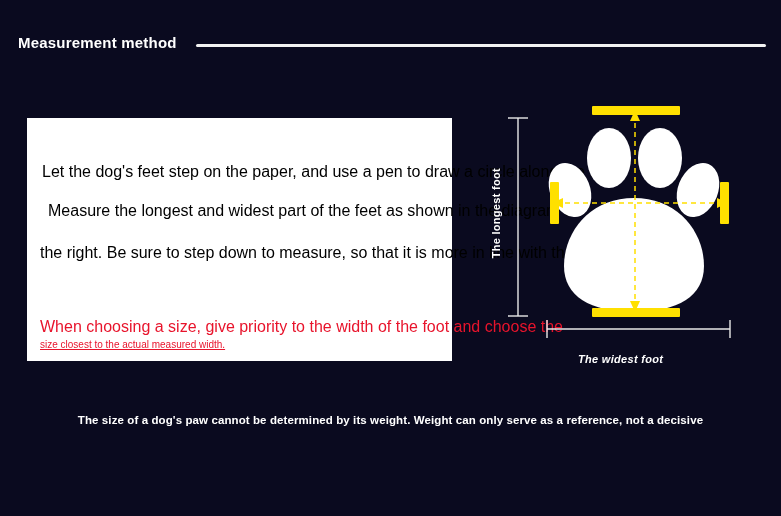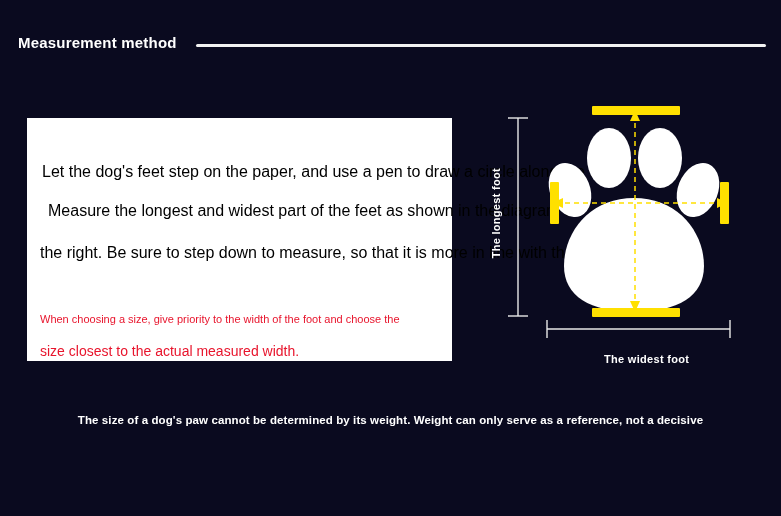--- a/index.html
+++ b/index.html
@@ -59,29 +59,30 @@
   }
   .line-1 { position: absolute; left: 42px; top: 147px; }
   .line-2 { position: absolute; left: 48px; top: 186px; }
   .line-3 { position: absolute; left: 40px; top: 228px; }
   .line-4 { position: absolute; left: 45px; top: 267px; }
   .line-emph {
     position: absolute;
     left: 40px;
     top: 302px;
     color: #e8142c;
-    font-size: 11px;
+    font-size: 16px;
     font-weight: 500;
   }
   .line-emph-2 {
     position: absolute;
     left: 40px;
     top: 329px;
     color: #e8142c;
-    font-size: 14px;
+    font-size: 10px;
+    text-decoration: underline;
   }
 
   
   .diagram {
     position: absolute;
     left: 492px;
     top: 86px;
     width: 270px;
     height: 285px;
   }
@@ -99,27 +100,28 @@
     font-size: 11px;
     font-weight: bold;
     writing-mode: vertical-rl;
     text-orientation: mixed;
     transform: rotate(180deg);
     white-space: nowrap;
     letter-spacing: 0.3px;
   }
   .label-widest {
     position: absolute;
-    left: 604px;
+    left: 578px;
     top: 353px;
     color: #ffffff;
     font-size: 11px;
     font-weight: bold;
     white-space: nowrap;
     letter-spacing: 0.3px;
+    font-style: italic;
   }
 
   
   .footer-note {
     position: absolute;
     left: 0;
     top: 404px;
     width: 781px;
     text-align: center;
     color: #ffffff;

